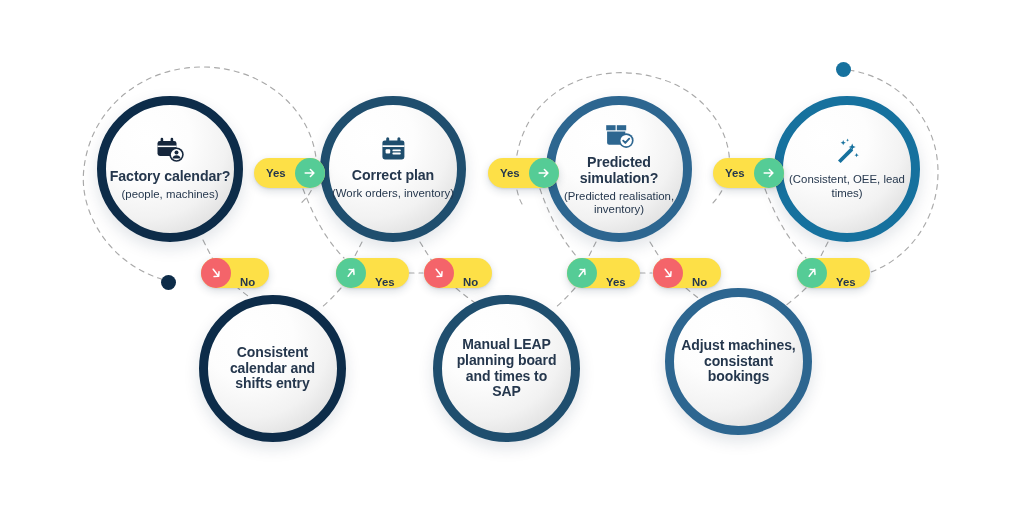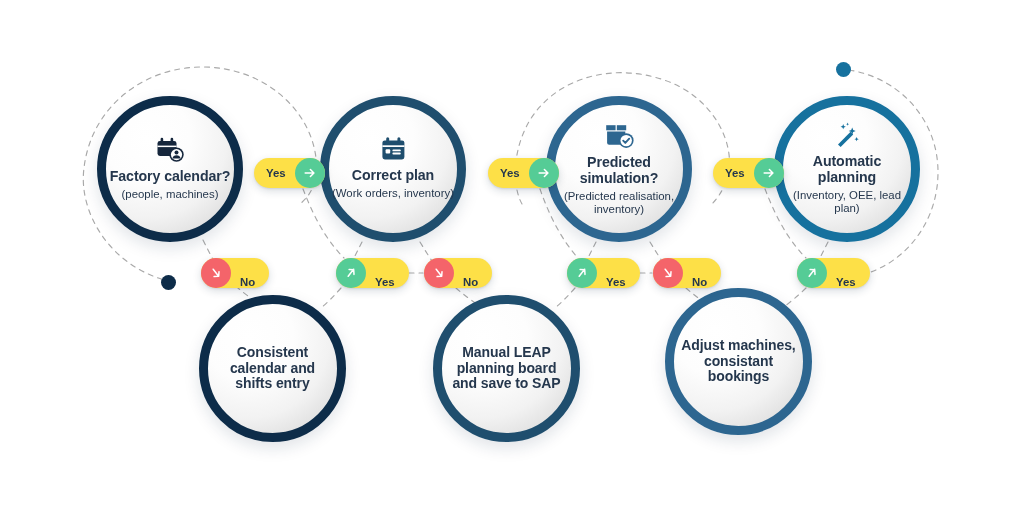--- a/index.html
+++ b/index.html
@@ -186,30 +186,29 @@
       <svg width="27" height="26" viewBox="0 0 27 26">
         <g fill="#16719e">
           <path d="M4.0 22.4l12.6-12.6 2.6 2.6L6.6 25z"></path>
           <path d="M18.2 5.6l1.0 2.5 2.5 1.0-2.5 1.0-1.0 2.5-1.0-2.5-2.5-1.0 2.5-1.0z"></path>
           <path d="M9.2 2.0l.75 1.9 1.9.75-1.9.75-.75 1.9-.75-1.9-1.9-.75 1.9-.75z"></path>
           <path d="M22.6 15.0l.62 1.55 1.55.62-1.55.62-.62 1.55-.62-1.55-1.55-.62 1.55-.62z"></path>
           <path d="M13.6 0.6l.45 1.1 1.1.45-1.1.45-.45 1.1-.45-1.1-1.1-.45 1.1-.45z"></path>
         </g>
       </svg>
     </span>
-    <div class="title">Automatic planning</div>
-    <div class="sub">(Inventory, OEE, lead plan)</div>
+    <div class="sub">(Consistent, OEE, lead times)</div>
   </div>
 
   <div class="node bot" style="left:199px;top:295px;border-color:#0d2c49;">
     <div class="title" style="max-width:118px;">Consistent calendar and shifts entry</div>
   </div>
 
   <div class="node bot" style="left:433px;top:295px;border-color:#1f4e6e;">
-    <div class="title" style="max-width:112px;">Manual LEAP planning board and save to SAP</div>
+    <div class="title" style="max-width:112px;">Manual LEAP planning board and times to SAP</div>
   </div>
 
   <div class="node bot" style="left:665px;top:288px;border-color:#2d6690;">
     <div class="title" style="max-width:122px;">Adjust machines, consistant bookings</div>
   </div>
 
   <div class="pill right-dot" style="left:254px;top:158px;">
     <span class="lab">Yes</span>
     <span class="dot" style="background:#55cc96;">
       <svg width="14" height="14" viewBox="0 0 14 14">

